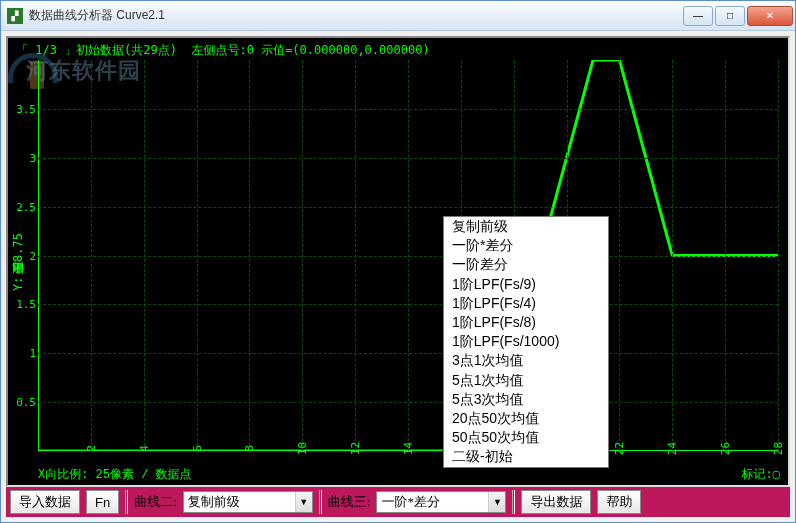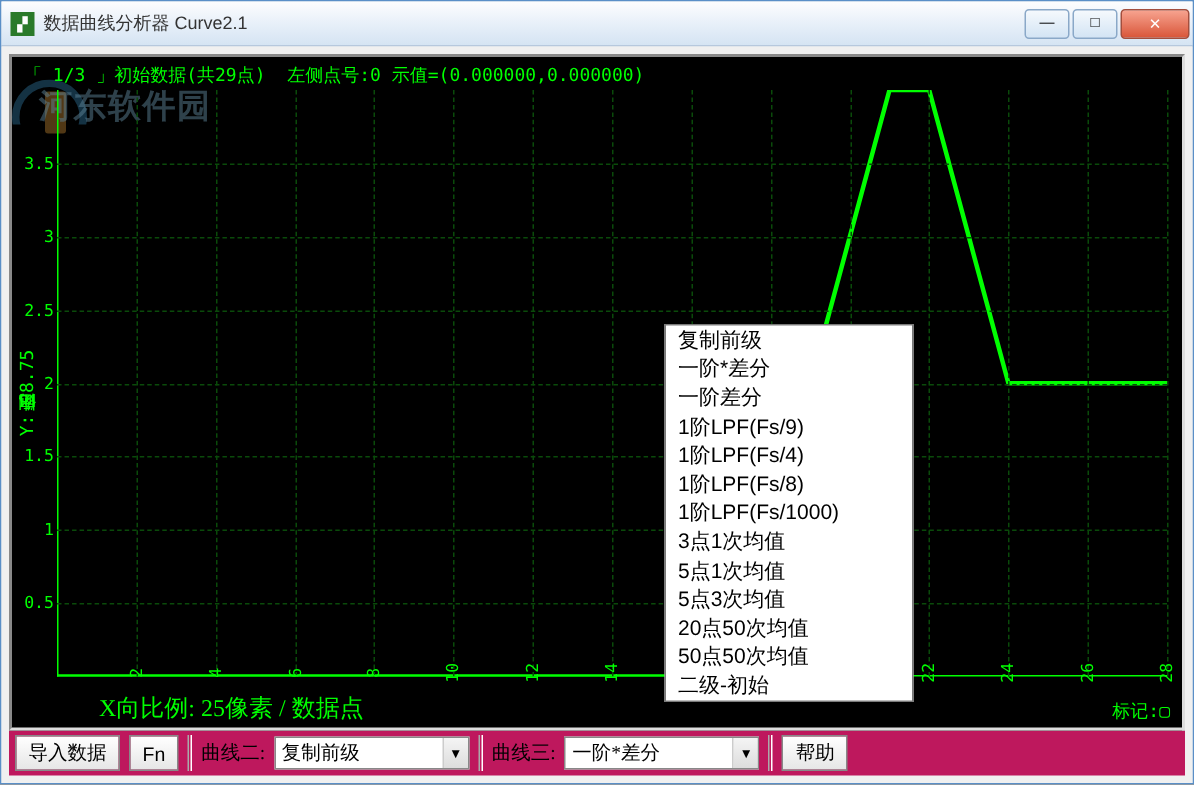--- a/index.html
+++ b/index.html
@@ -26,21 +26,21 @@
   .wm-logo::after{content:""; position:absolute; width:14px;height:28px; background:#e8a13c; left:30px; top:13px; border-radius:2px;}
   
   .grid-area { position: absolute; left: 30px; right: 10px; top: 22px; bottom: 34px; }
   .grid-line-h { position: absolute; left: 0; right: 0; border-top: 1px dashed #0a4a0a; }
   .grid-line-v { position: absolute; top: 0; bottom: 0; border-left: 1px dashed #0a4a0a; }
   .axis-x { position: absolute; left:0; right:0; bottom:0; border-top: 1px solid #00ff00; }
   .axis-y { position: absolute; top:0; bottom:0; left:0; border-left: 1px solid #00ff00; }
   .y-label { position: absolute; color: #00ff00; font-size: 11px; right: calc(100% - 28px); transform: translateY(-50%); font-family: SimSun, monospace;}
   .x-label { position: absolute; color: #00ff00; font-size: 11px; transform: translateX(-50%) rotate(-90deg); font-family: SimSun, monospace; bottom: 30px;}
   .y-axis-title { position: absolute; left: 2px; top: 50%; color: #00ff00; font-size: 12px; writing-mode: vertical-rl; transform: rotate(180deg) translateY(50%); font-family: SimSun, monospace;}
-  .x-axis-title { position: absolute; left: 30px; bottom: 2px; color: #00ff00; font-size: 16px; font-family: Liberation Serif, serif; margin-left: 28px;}
+  .x-axis-title { position: absolute; left: 30px; bottom: 2px; color: #00ff00; font-size: 12px; font-family: Liberation Mono, monospace;}
   .mark-label { position:absolute; right:8px; bottom:2px; color:#00ff00; font-size:12px; font-family:SimSun,monospace;}
   
   .chart-line { position: absolute; left: 0; top: 0; width: 100%; height: 100%; }
   
   .context-menu { position: absolute; left: 435px; top: 178px; width: 166px; background: #fff; border: 1px solid #7a7a7a; font-size: 14px; font-family: SimSun, sans-serif; z-index: 100; }
   .context-menu .item { padding: 1px 8px; line-height: 17.2px; cursor: default; white-space: nowrap; }
   
   .bottom-bar { height: 30px; display: flex; align-items: center; padding: 2px 4px; gap: 6px; background: #be185d; }
   .btn { height: 24px; padding: 0 8px; border: 1px solid #888; background: linear-gradient(#fff,#e6e6e6); font-size: 13px; font-family: SimSun, sans-serif; display:flex; align-items:center; }
   .sep { width: 3px; height: 24px; border-left:1px solid #aaa; border-right:1px solid #fff; }
@@ -154,16 +154,17 @@
         <span class="val">复制前级</span>
         <span class="arrow">▼</span>
       </div>
       <div class="sep"></div>
       <span class="label">曲线三:</span>
       <div class="combo combo3">
         <span class="val">一阶*差分</span>
         <span class="arrow">▼</span>
       </div>
       <div class="sep"></div>
+      <div class="btn">导出数据</div>
       <div class="btn">帮助</div>
     </div>
   </div>
 </div>
 
 </body></html>

